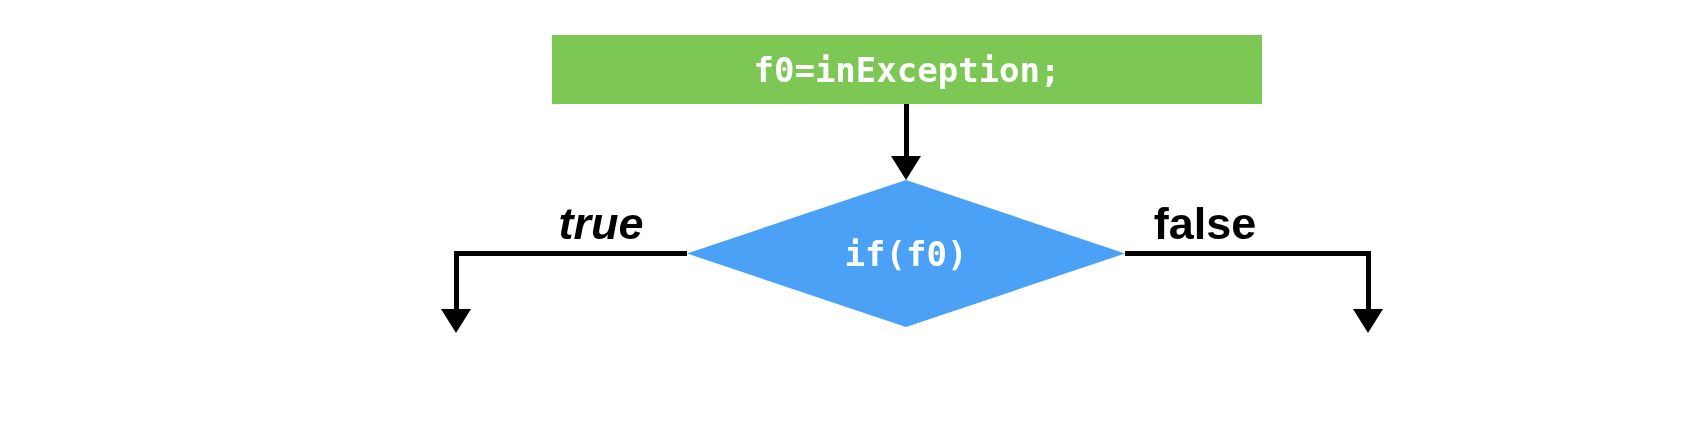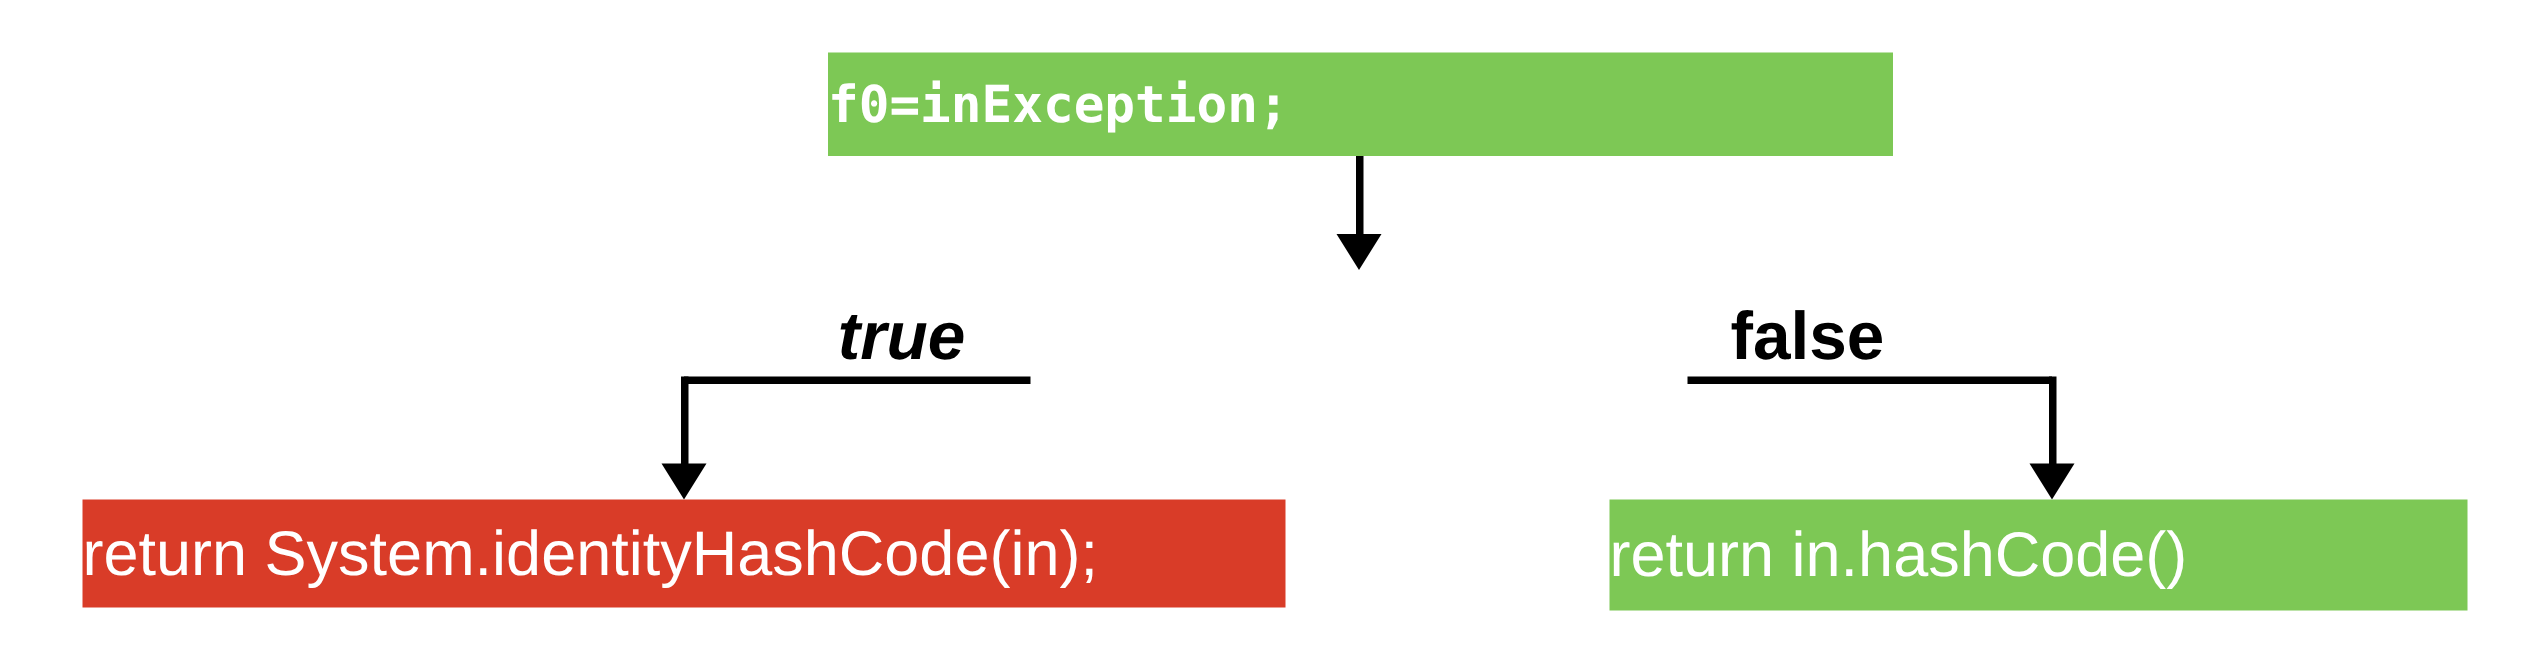--- a/index.html
+++ b/index.html
@@ -20,21 +20,21 @@
     position: relative;
     width: 1698px;
     height: 434px;
     background: #ffffff;
     overflow: hidden;
   }
   .node {
     position: absolute;
     display: flex;
     align-items: center;
-    justify-content: flex-start;
+    justify-content: center;
     color: var(--node-text);
     white-space: nowrap;
   }
   .mono {
     font-family: "DejaVu Sans Mono", monospace;
     font-weight: bold;
     font-size: 34px;
   }
   .sans-code {
     font-family: "Liberation Sans", sans-serif;
@@ -106,32 +106,29 @@
 <div class="canvas">
 
   <div class="node mono box-green node-top">
     <span>f0=in </span>
       <span> Exception;</span>
   </div>
 
   <div class="edge edge-top-v"></div>
   <div class="arrowhead head-top"></div>
 
+  <div class="diamond">
+    <span class="mono">if(f0)</span>
+  </div>
 
   <div class="branch-label label-true">true</div>
   <div class="edge edge-true-h"></div>
   <div class="edge edge-true-v"></div>
   <div class="arrowhead head-true"></div>
 
   <div class="branch-label label-false">false</div>
   <div class="edge edge-false-h"></div>
   <div class="edge edge-false-v"></div>
   <div class="arrowhead head-false"></div>
 
-  <div class="node sans-code box-red node-left">
-    <span>return System.identityHashCode(in);</span>
-  </div>
 
-  <div class="node sans-code box-green node-right">
-    <span>return in.hashCode()</span>
-  </div>
 
 </div>
 
 </body></html>

